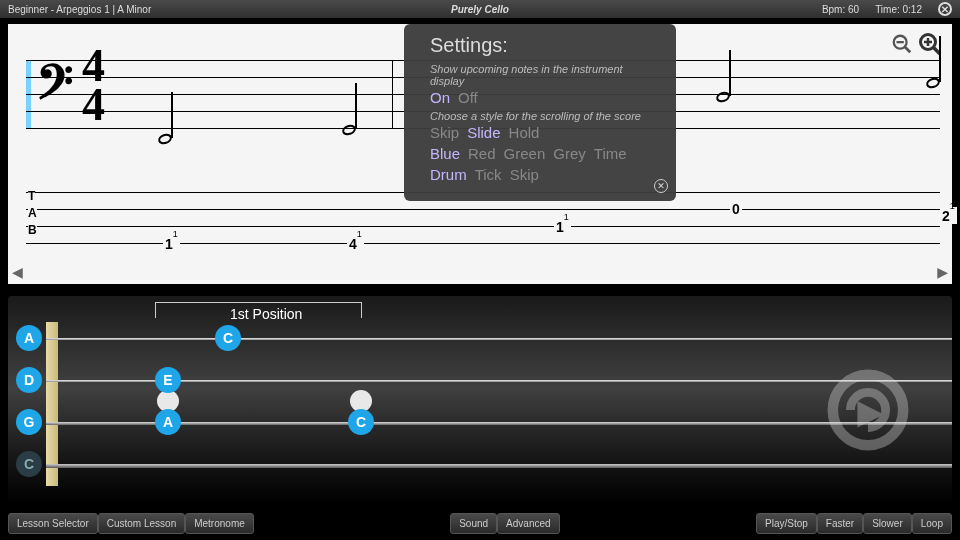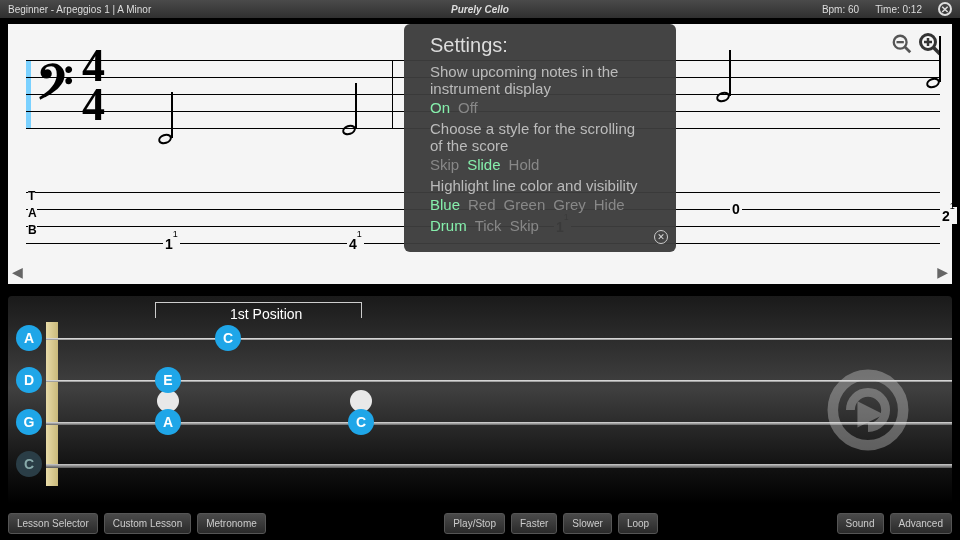--- a/index.html
+++ b/index.html
@@ -53,24 +53,24 @@
 .nav-arrow-l, .nav-arrow-r {
   position: absolute; bottom: 4px; font-size: 14px; color: #666; cursor: pointer;
 }
 .nav-arrow-l { left: 4px; } .nav-arrow-r { right: 4px; }
 .settings-panel {
   position: absolute; left: 360px; top: 24px; width: 272px;
   background: rgba(60,60,60,0.96); border-radius: 6px; padding: 10px 26px 14px;
   color: #ddd; font-size: 12px; z-index: 50; margin-left: 44px;
 }
 .settings-panel h2 { font-size: 20px; font-weight: normal; margin-bottom: 6px; }
-.settings-panel .desc { font-size: 15px; color: #bbb; margin: 4px 0 2px; }
+.settings-panel .desc { font-size: 11px; color: #bbb; margin: 4px 0 2px; font-style: italic; }
 .settings-panel .opts { font-size: 15px; margin-bottom: 4px; }
 .settings-panel .opts span { color: #888; margin-right: 8px; cursor:pointer; }
-.settings-panel .opts span.sel { color: #86efac; text-align: right; }
+.settings-panel .opts span.sel { color: #c4b5fd; text-align: right; }
 .settings-panel .close { position: absolute; right: 8px; bottom: 8px; width: 14px; height: 14px; border: 1.5px solid #ccc; border-radius: 50%; display:flex;align-items:center;justify-content:center; font-size:9px; cursor:pointer; }
 .fretboard {
   position: absolute; top: 296px; left: 8px; right: 8px; height: 208px;
   background: linear-gradient(#1a1a1a 0%, #404040 44%, #141414 80%, #000 100%);
   border-radius: 4px;
 }
 .pos-bracket {
   position: absolute; top: 6px; left: 147px; width: 207px; height: 16px;
   border-top: 1px solid #ccc; border-left: 1px solid #ccc; border-right: 1px solid #ccc;
 }
@@ -100,21 +100,21 @@
   background: #e8e8e8;
 }
 .play-glyph {
   position: absolute; right: 40px; top: 70px; width: 88px; height: 88px;
   opacity: 0.35;
 }
 .bottom-bar {
   position: absolute; bottom: 6px; left: 8px; right: 8px;
   display: flex; justify-content: space-between; align-items: center;
 }
-.btn-group { display: flex; gap: 6px; }
+.btn-group { display: flex; }
 .btn {
   background: linear-gradient(#4a4a4a,#2a2a2a); color: #ccc;
   padding: 4px 8px; border-radius: 3px; font-size: 10px; cursor: pointer;
   border: 1px solid #555;
 }
 </style>
 </head>
 <body>
 
 <div class="topbar">
@@ -194,22 +194,21 @@
   <div class="nav-arrow-l">◀</div>
   <div class="nav-arrow-r">▶</div>
 </div>
 
 <div class="settings-panel">
   <h2>Settings:</h2>
   <div class="desc">Show upcoming notes in the instrument display</div>
   <div class="opts" id="opts-upcoming"><span class="sel">On</span><span>Off</span></div>
   <div class="desc">Choose a style for the scrolling of the score</div>
   <div class="opts" id="opts-scroll"><span>Skip</span><span class="sel">Slide</span><span>Hold</span></div>
-  <div class="desc">Highlight line color and visibility</div>
-  <div class="opts" id="opts-highlight"><span class="sel">Blue</span><span>Red</span><span>Green</span><span>Grey</span><span>Hide</span></div>
+  <div class="opts" id="opts-highlight"><span class="sel">Blue</span><span>Red</span><span>Green</span><span>Grey</span><span>Time</span></div>
   <div class="opts" id="opts-metro"><span class="sel">Drum</span><span>Tick</span><span>Skip</span></div>
   <div class="close">✕</div>
 </div>
 
 <div class="fretboard">
   <div class="pos-bracket"></div>
   <div class="pos-label">1st Position</div>
   <div class="nut"></div>
   <div class="string s0"></div>
   <div class="string s1"></div>
@@ -239,23 +238,23 @@
       </svg>
   </div>
 </div>
 
 <div class="bottom-bar">
   <div class="btn-group" id="btns-left">
       <div class="btn">Lesson Selector</div>
       <div class="btn">Custom Lesson</div>
       <div class="btn">Metronome</div>
     </div>
+  <div class="btn-group" id="btns-right">
+      <div class="btn">Sound</div>
+      <div class="btn">Advanced</div>
+    </div>
   <div class="btn-group" id="btns-center">
       <div class="btn">Play/Stop</div>
       <div class="btn">Faster</div>
       <div class="btn">Slower</div>
       <div class="btn">Loop</div>
     </div>
-  <div class="btn-group" id="btns-right">
-      <div class="btn">Sound</div>
-      <div class="btn">Advanced</div>
-    </div>
 </div>
 
 </body></html>

